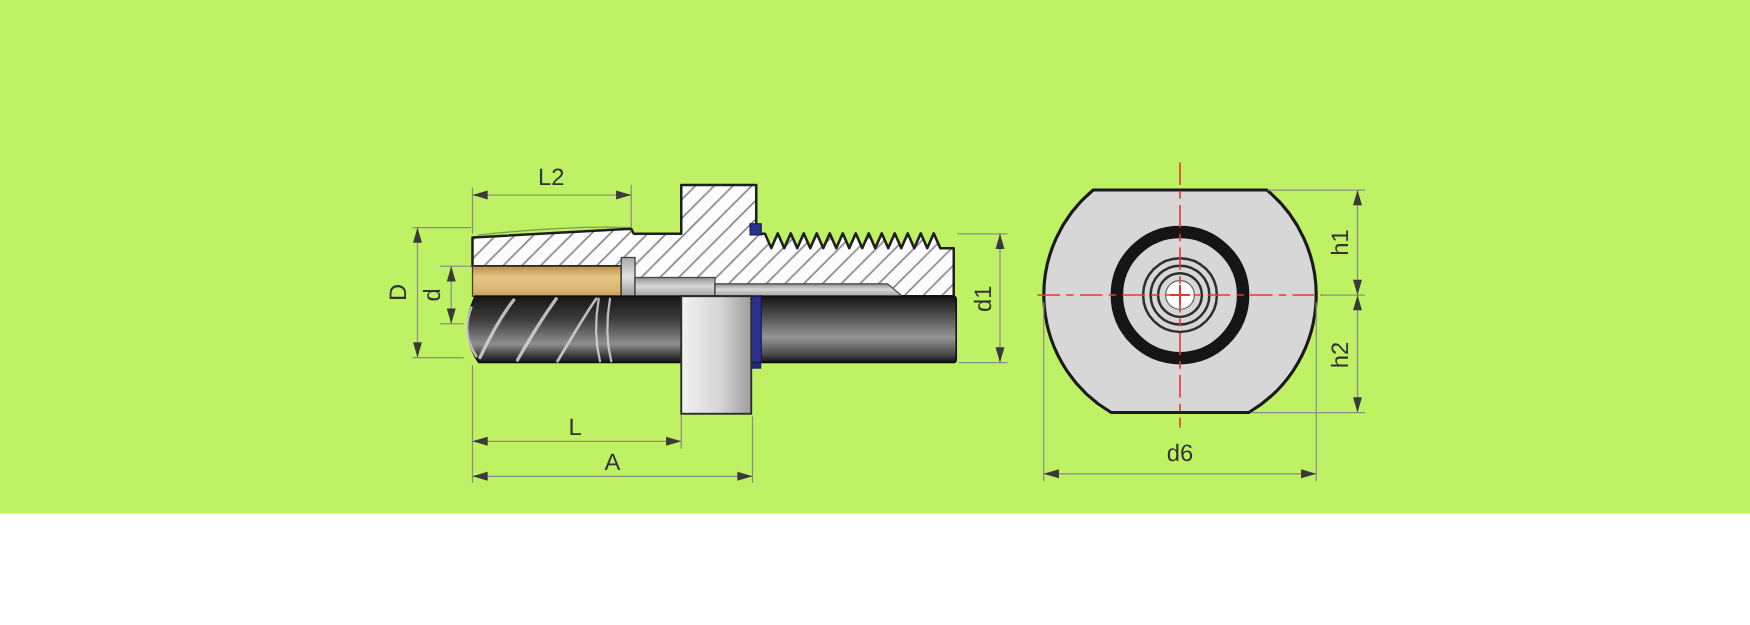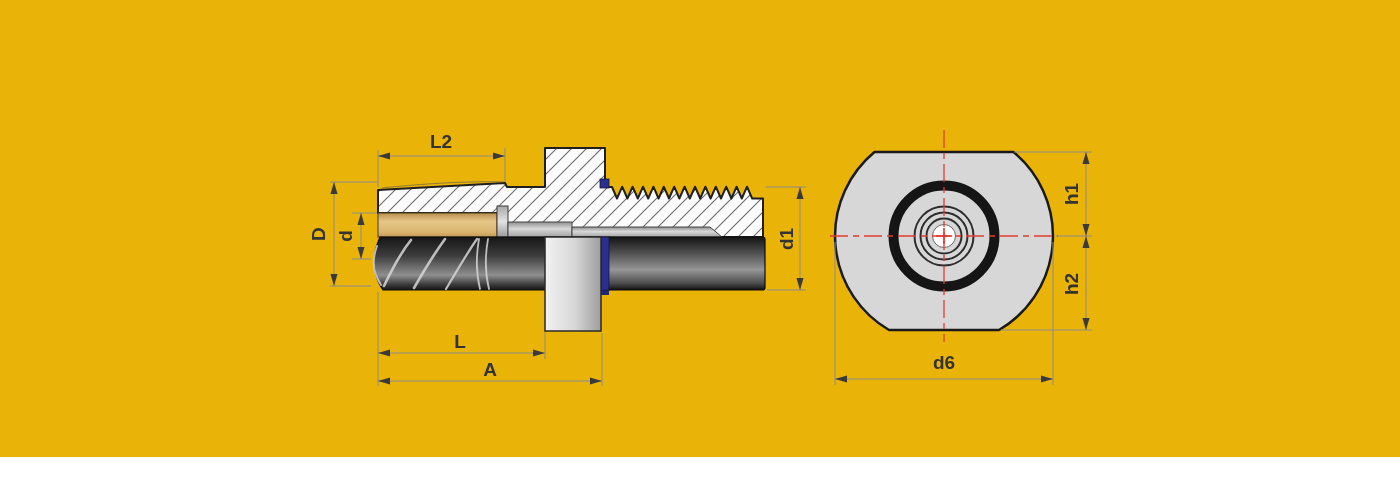--- a/index.html
+++ b/index.html
@@ -1,18 +1,18 @@
 <!DOCTYPE html>
 <html><head>
 <meta charset="utf-8">
 <style>
   html,body{margin:0;padding:0;background:#ffffff;}
   .stage{
-    position:relative;width:1400px;height:457px;background:#eab308;
-    font-family:"Liberation Sans", sans-serif;overflow:hidden;font-weight:bold;
+    position:relative;width:1400px;height:411px;background:#bef264;
+    font-family:"Liberation Sans", sans-serif;overflow:hidden;
   }
   svg{display:block;}
   text.dim{
     font-family:"Liberation Sans", sans-serif;
     font-size:19px;fill:#333333;
   }
 </style>
 </head>
 <body>
 

